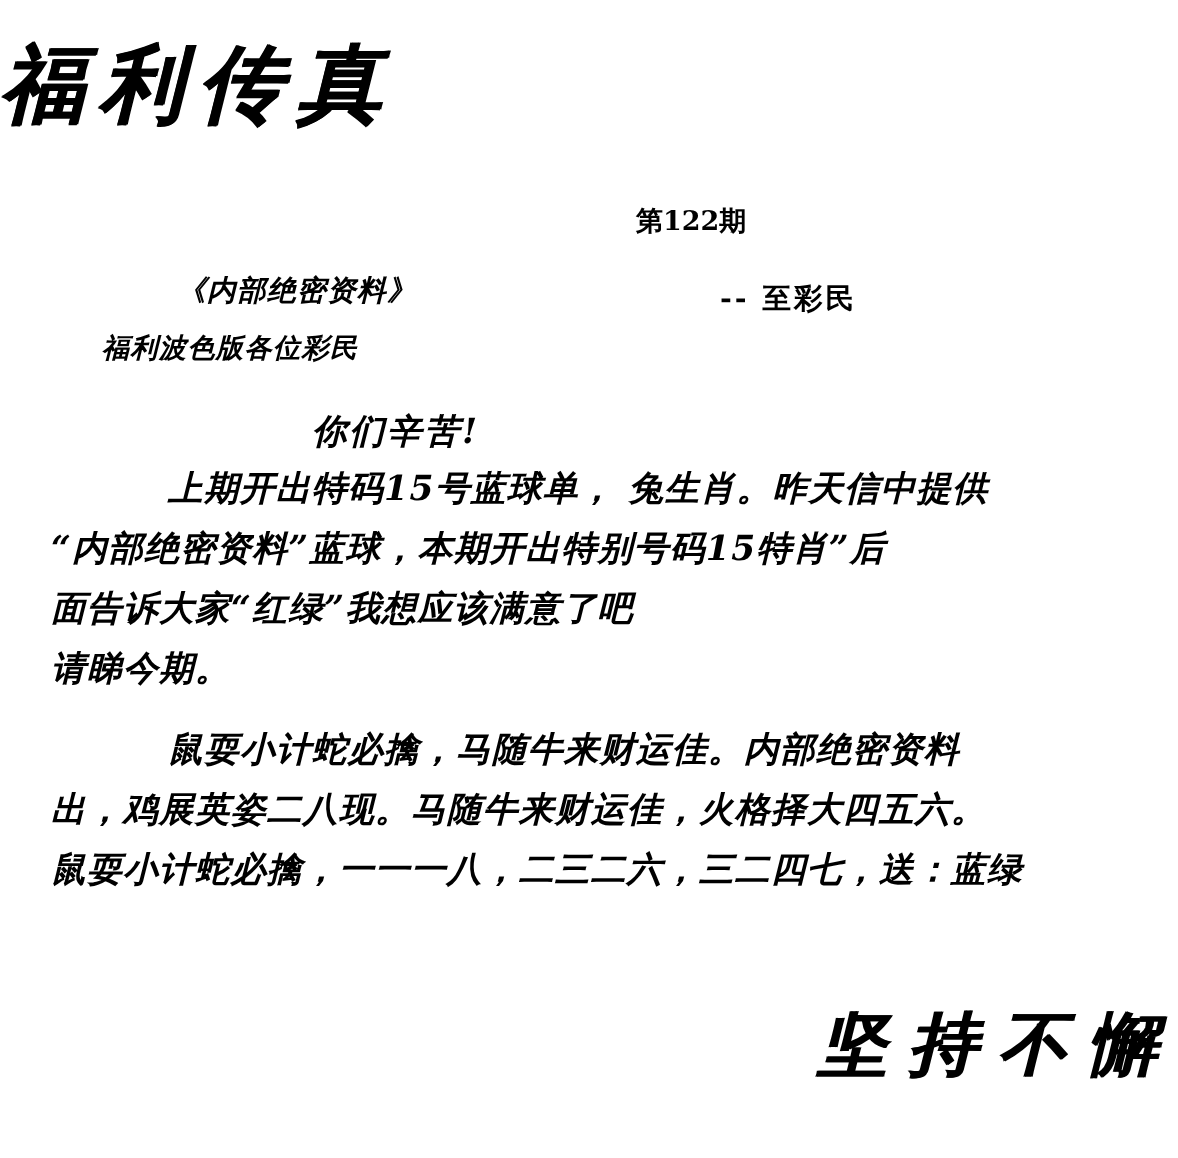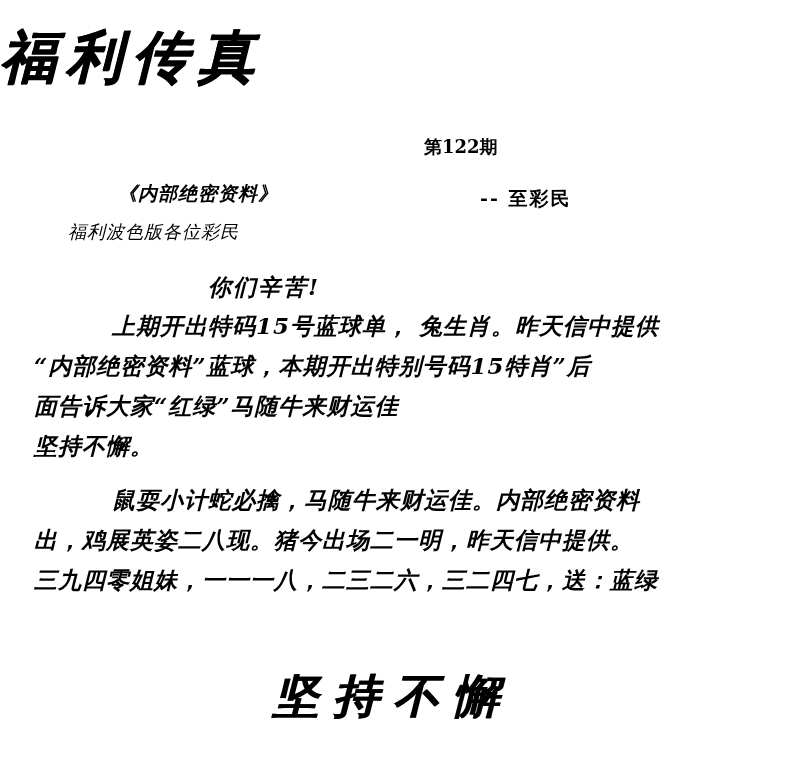--- a/index.html
+++ b/index.html
@@ -73,21 +73,21 @@
     font-size: 19px;
     font-weight: bold;
     letter-spacing: 2px;
   }
 
   .greeting-line {
     position: absolute;
     top: 220px;
     left: 68px;
     font-size: 18px;
-    font-weight: normal;
+    font-weight: bold;
     font-style: italic;
     letter-spacing: 1px;
   }
 
   
   .salutation {
     position: absolute;
     top: 272px;
     left: 190px;
     font-size: 23px;
@@ -115,21 +115,21 @@
   .indent-1 { text-indent: 78px; }
   .indent-2 { text-indent: 78px; }
 
   .para-gap { height: 14px; }
 
   .footer-slogan {
     position: absolute;
     top: 666px;
     left: 0;
     width: 785px;
-    text-align: center;
+    text-align: right;
     font-size: 46px;
     font-weight: bold;
     font-style: italic;
     letter-spacing: 14px;
     text-shadow: 1px 0 0 #000;
   }
 </style>
 </head>
 <body>
 
@@ -144,23 +144,23 @@
 
   <div class="audience-label">-- 至彩民</div>
 
   <div class="greeting-line">福利波色版各位彩民</div>
 
   <div class="salutation">你们辛苦!</div>
 
   <div class="body-block">
     <p class="indent-1">上期开出特码15号蓝球单， 兔生肖。昨天信中提供</p>
     <p>“内部绝密资料”蓝球，本期开出特别号码15特肖”后</p>
-    <p>面告诉大家“红绿”马随牛来财运佳</p>
-    <p>坚持不懈。</p>
+    <p>面告诉大家“红绿”我想应该满意了吧</p>
+    <p>请睇今期。</p>
     <div class="para-gap"></div>
     <p class="indent-2">鼠耍小计蛇必擒，马随牛来财运佳。内部绝密资料</p>
-    <p>出，鸡展英姿二八现。猪今出场二一明，昨天信中提供。</p>
-    <p>三九四零姐妹，一一一八，二三二六，三二四七，送：蓝绿</p>
+    <p>出，鸡展英姿二八现。马随牛来财运佳，火格择大四五六。</p>
+    <p>鼠耍小计蛇必擒，一一一八，二三二六，三二四七，送：蓝绿</p>
   </div>
 
   <div class="footer-slogan">坚持不懈</div>
 
 </div>
 
 </body></html>

